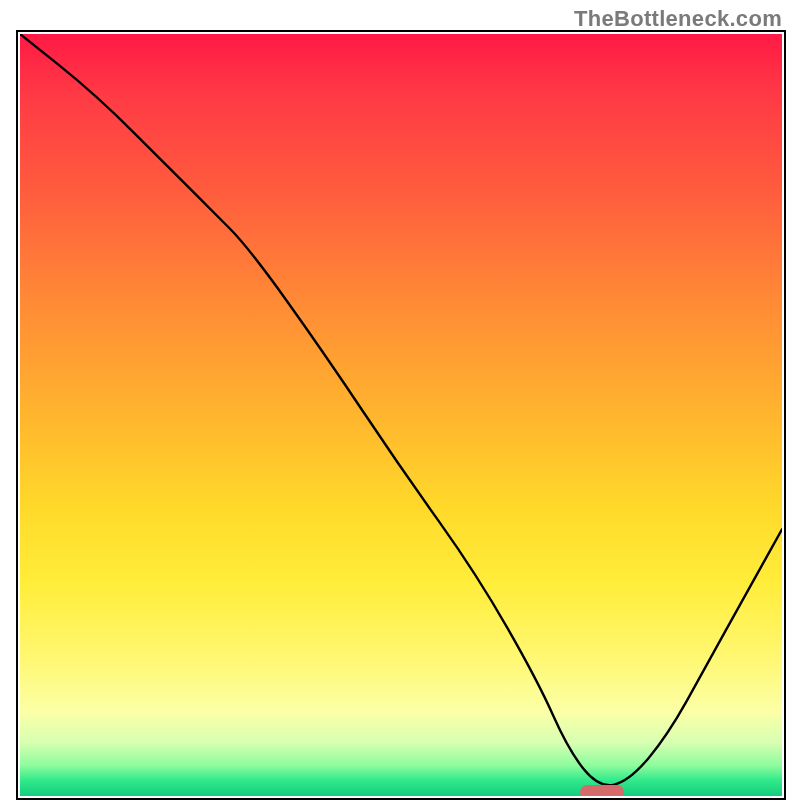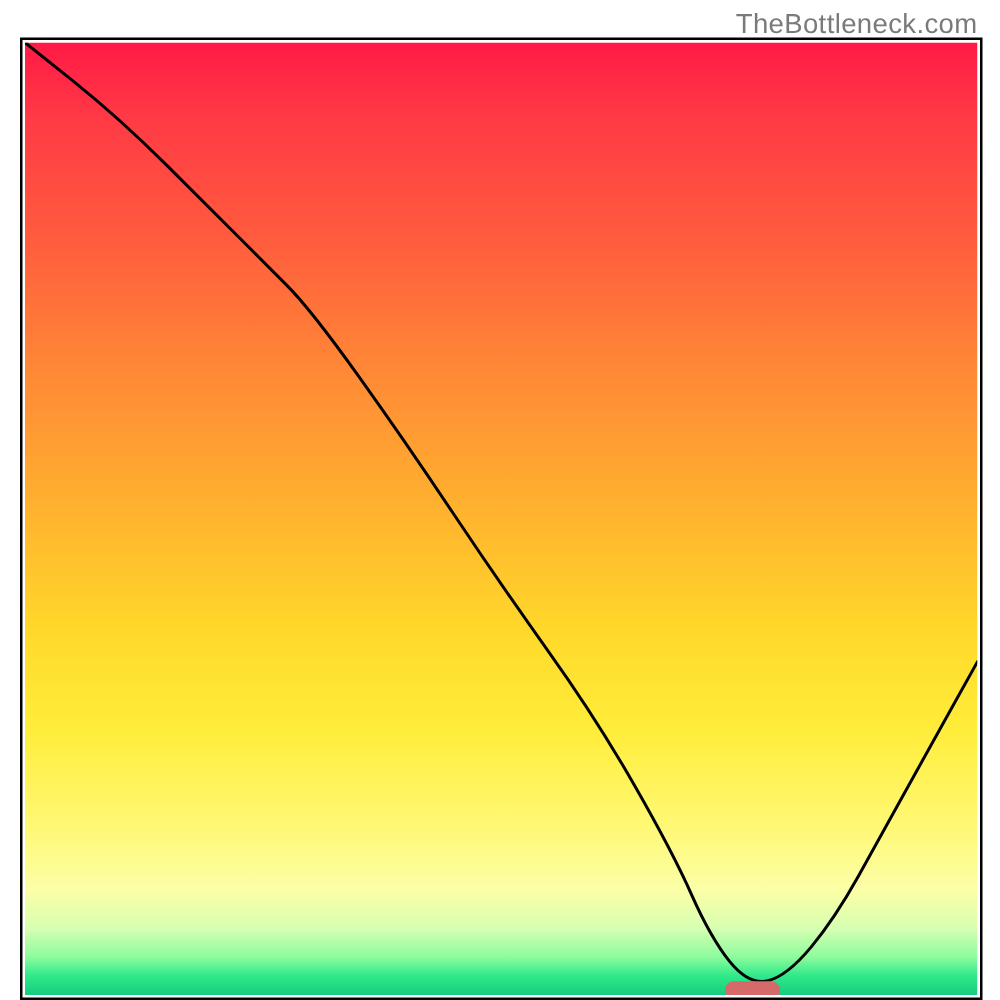--- a/index.html
+++ b/index.html
@@ -49,21 +49,21 @@
       #2fe98a 98%,
       #16cc7e 100%
     );
   }
   .watermark {
     position: absolute;
     top: 6px;
     right: 18px;
     color: #7a7a7a;
     font-size: 22px;
-    font-weight: 400;
+    font-weight: 700;
     letter-spacing: 0.3px;
     user-select: none;
   }
   svg.curve {
     position: absolute;
     inset: 0;
     width: 100%;
     height: 100%;
   }
   .marker {

